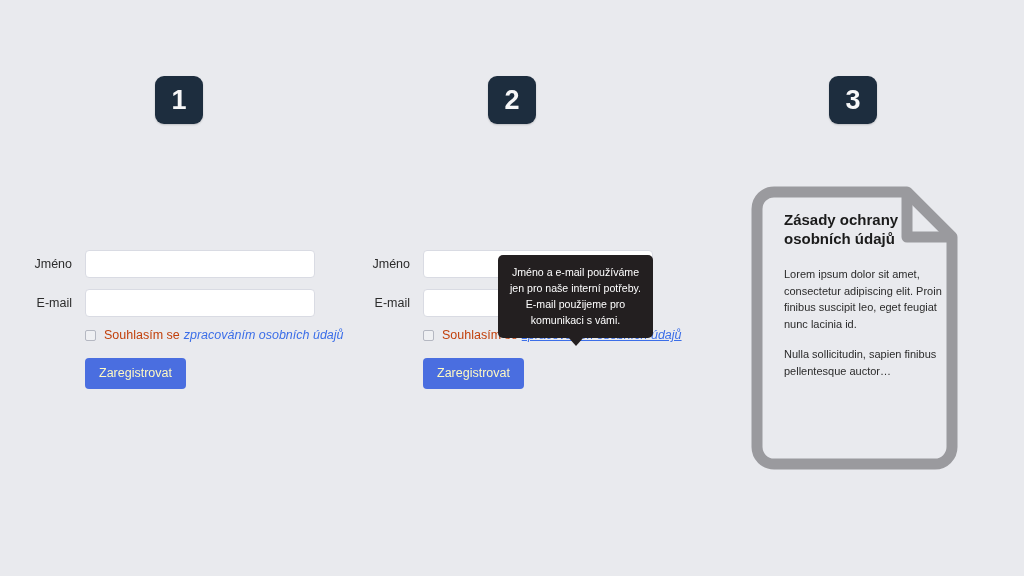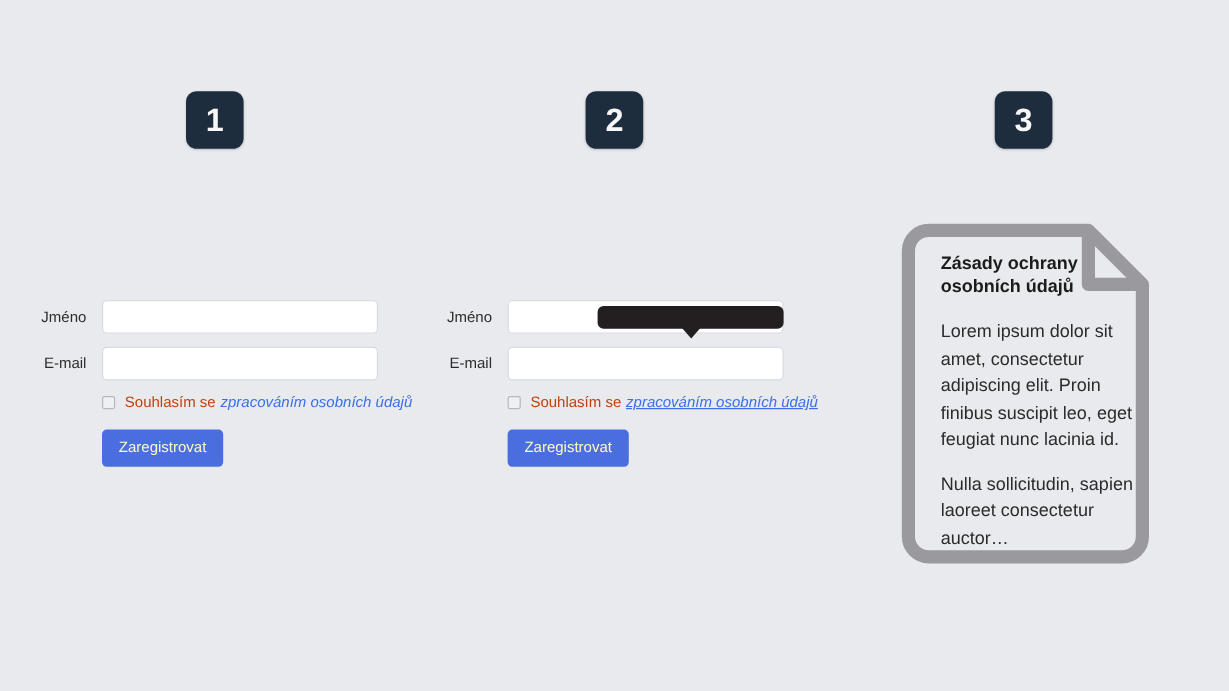--- a/index.html
+++ b/index.html
@@ -162,21 +162,21 @@
   }
   .doc-title {
     font-size: 15px;
     font-weight: bold;
     color: #1b1b1b;
     line-height: 1.28;
     margin: 0 0 18px 0;
     width: 140px;
   }
   .doc-para {
-    font-size: 15px;
+    font-size: 11px;
     line-height: 1.5;
     color: #2b2b2b;
     margin: 0 0 14px 0;
   }
   .doc-para:last-child { margin-bottom: 0; }
 </style>
 </head>
 <body>
 
 <div class="badge" id="badge1">
@@ -217,26 +217,27 @@
   </div>
   <div class="consent-row">
     <input class="consent-check" type="checkbox" style="">
     <span class="consent-text">Souhlasím se</span>
     <span class="consent-link hovered">zpracováním osobních údajů</span>
   </div>
   <button class="submit-btn">Zaregistrovat</button>
 </div>
 
 <div class="tooltip">
+  <span>Jméno a e-mail používáme jen pro naše interní potřeby. E-mail použijeme pro komunikaci s vámi.</span>
   <span class="tooltip-arrow"></span>
 </div>
 
 <div class="doc-wrap">
   <svg class="doc-svg" width="228" height="300" viewBox="0 0 228 300">
     <path d="M19 31 A17 17 0 0 1 36 14 L169 14 L214 59 L214 269 A17 17 0 0 1 197 286 L36 286 A17 17 0 0 1 19 269 Z" fill="none" stroke="#9a9a9e" stroke-width="11" stroke-linejoin="round"></path>
     <path d="M169 14 L169 59 L214 59" fill="none" stroke="#9a9a9e" stroke-width="11" stroke-linejoin="round"></path>
   </svg>
   <div class="doc-content">
     <div class="doc-title">Zásady ochrany osobních údajů</div>
     <p class="doc-para">Lorem ipsum dolor sit amet, consectetur adipiscing elit. Proin finibus suscipit leo, eget feugiat nunc lacinia id.</p>
-    <p class="doc-para">Nulla sollicitudin, sapien laoreet consectetur auctor…</p>
+    <p class="doc-para">Nulla sollicitudin, sapien finibus pellentesque auctor…</p>
   </div>
 </div>
 
 </body></html>

